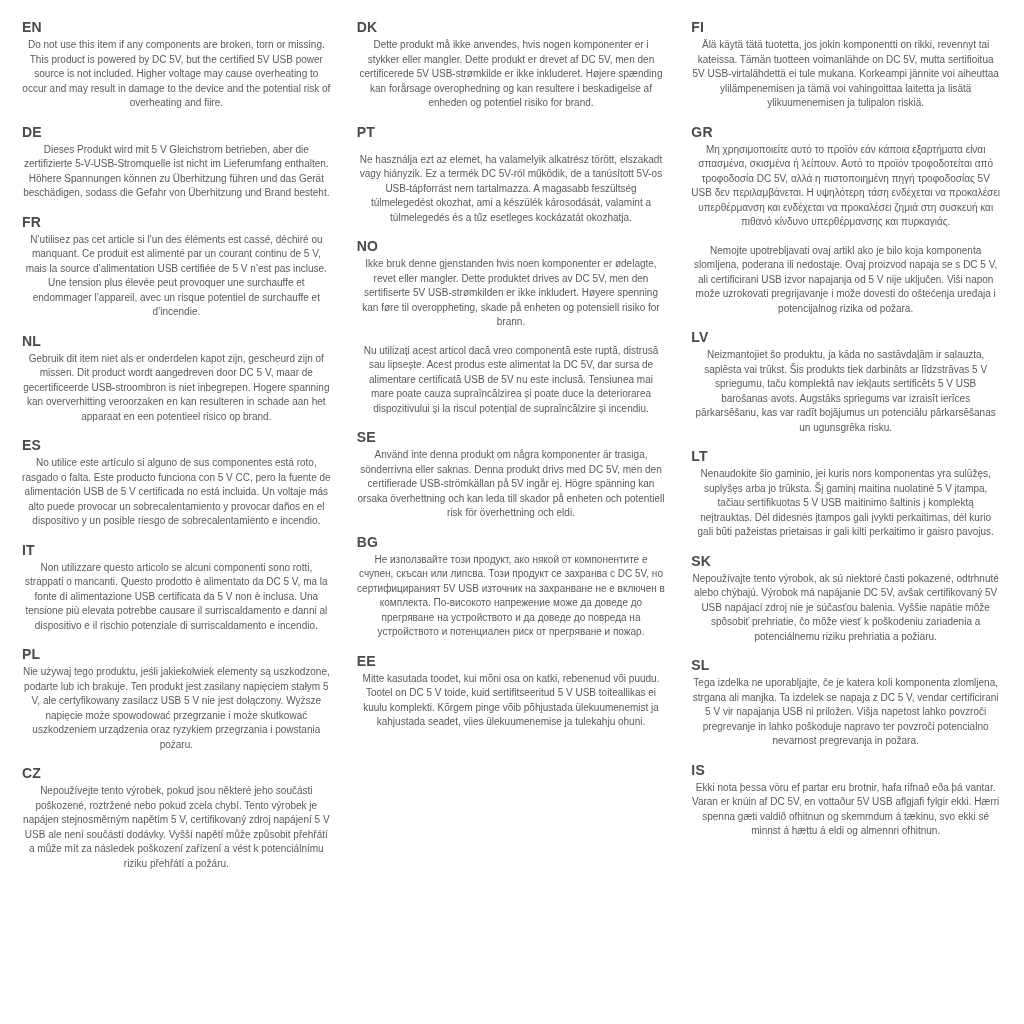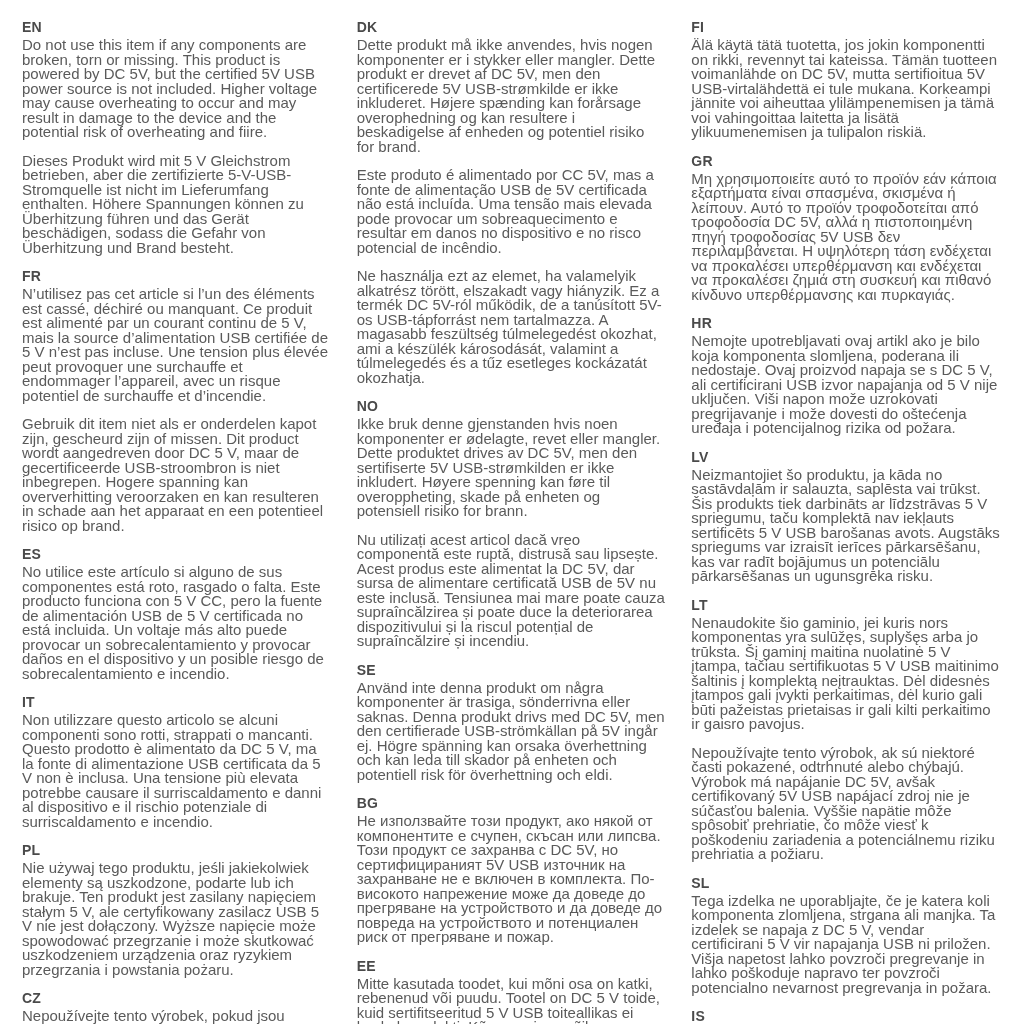--- a/index.html
+++ b/index.html
@@ -32,45 +32,47 @@
   }
   .lang h2 {
     font-size: 14px;
     line-height: 14px;
     font-weight: bold;
     color: #4a4a4a;
     margin: 0 0 4px 0;
     letter-spacing: 0.2px;
   }
   .lang p {
-    font-size: 15px;
+    font-size: 10px;
     line-height: 14.5px;
     margin: 0;
     color: #5a5a5a;
-    text-align: left;
+    text-align: center;
   }
 </style>
 </head>
 <body>
 
 <div class="page">
 
   <div class="col">
     <section class="lang">
       <h2>EN</h2>
       <p>Do not use this item if any components are broken, torn or missing. This product is powered by DC 5V, but the certified 5V USB power source is not included. Higher voltage may cause overheating to occur and may result in damage to the device and the potential risk of overheating and fiire.</p>
     </section>
     <section class="lang">
+      <h2>DE</h2>
       <p>Dieses Produkt wird mit 5 V Gleichstrom betrieben, aber die zertifizierte 5-V-USB-Stromquelle ist nicht im Lieferumfang enthalten. Höhere Spannungen können zu Überhitzung führen und das Gerät beschädigen, sodass die Gefahr von Überhitzung und Brand besteht.</p>
     </section>
     <section class="lang">
       <h2>FR</h2>
       <p>N’utilisez pas cet article si l’un des éléments est cassé, déchiré ou manquant. Ce produit est alimenté par un courant continu de 5 V, mais la source d’alimentation USB certifiée de 5 V n’est pas incluse. Une tension plus élevée peut provoquer une surchauffe et endommager l’appareil, avec un risque potentiel de surchauffe et d’incendie.</p>
     </section>
     <section class="lang">
+      <h2>NL</h2>
       <p>Gebruik dit item niet als er onderdelen kapot zijn, gescheurd zijn of missen. Dit product wordt aangedreven door DC 5 V, maar de gecertificeerde USB-stroombron is niet inbegrepen. Hogere spanning kan oververhitting veroorzaken en kan resulteren in schade aan het apparaat en een potentieel risico op brand.</p>
     </section>
     <section class="lang">
       <h2>ES</h2>
       <p>No utilice este artículo si alguno de sus componentes está roto, rasgado o falta. Este producto funciona con 5 V CC, pero la fuente de alimentación USB de 5 V certificada no está incluida. Un voltaje más alto puede provocar un sobrecalentamiento y provocar daños en el dispositivo y un posible riesgo de sobrecalentamiento e incendio.</p>
     </section>
     <section class="lang">
       <h2>IT</h2>
       <p>Non utilizzare questo articolo se alcuni componenti sono rotti, strappati o mancanti. Questo prodotto è alimentato da DC 5 V, ma la fonte di alimentazione USB certificata da 5 V non è inclusa. Una tensione più elevata potrebbe causare il surriscaldamento e danni al dispositivo e il rischio potenziale di surriscaldamento e incendio.</p>
     </section>
@@ -83,21 +85,21 @@
       <p>Nepoužívejte tento výrobek, pokud jsou některé jeho součásti poškozené, roztržené nebo pokud zcela chybí. Tento výrobek je napájen stejnosměrným napětím 5 V, certifikovaný zdroj napájení 5 V USB ale není součástí dodávky. Vyšší napětí může způsobit přehřátí a může mít za následek poškození zařízení a vést k potenciálnímu riziku přehřátí a požáru.</p>
     </section>
   </div>
 
   <div class="col">
     <section class="lang">
       <h2>DK</h2>
       <p>Dette produkt må ikke anvendes, hvis nogen komponenter er i stykker eller mangler. Dette produkt er drevet af DC 5V, men den certificerede 5V USB-strømkilde er ikke inkluderet. Højere spænding kan forårsage overophedning og kan resultere i beskadigelse af enheden og potentiel risiko for brand.</p>
     </section>
     <section class="lang">
-      <p>Este produto é alimentado por CC 5V, mas a fonte de alimentação USB de 5V certificada não está incluída. Uma tensão mais elevada pode provocar um sobreaquecimento e resultar em danos no dispositivo e no risco potencial de incêndio.</p>
+      <h2>PT</h2>
     </section>
     <section class="lang">
       <p>Ne használja ezt az elemet, ha valamelyik alkatrész törött, elszakadt vagy hiányzik. Ez a termék DC 5V-ról működik, de a tanúsított 5V-os USB-tápforrást nem tartalmazza. A magasabb feszültség túlmelegedést okozhat, ami a készülék károsodását, valamint a túlmelegedés és a tűz esetleges kockázatát okozhatja.</p>
     </section>
     <section class="lang">
       <h2>NO</h2>
       <p>Ikke bruk denne gjenstanden hvis noen komponenter er ødelagte, revet eller mangler. Dette produktet drives av DC 5V, men den sertifiserte 5V USB-strømkilden er ikke inkludert. Høyere spenning kan føre til overoppheting, skade på enheten og potensiell risiko for brann.</p>
     </section>
     <section class="lang">
       <p>Nu utilizați acest articol dacă vreo componentă este ruptă, distrusă sau lipsește. Acest produs este alimentat la DC 5V, dar sursa de alimentare certificată USB de 5V nu este inclusă. Tensiunea mai mare poate cauza supraîncălzirea și poate duce la deteriorarea dispozitivului și la riscul potențial de supraîncălzire și incendiu.</p>
@@ -119,32 +121,32 @@
   <div class="col">
     <section class="lang">
       <h2>FI</h2>
       <p>Älä käytä tätä tuotetta, jos jokin komponentti on rikki, revennyt tai kateissa. Tämän tuotteen voimanlähde on DC 5V, mutta sertifioitua 5V USB-virtalähdettä ei tule mukana. Korkeampi jännite voi aiheuttaa ylilämpenemisen ja tämä voi vahingoittaa laitetta ja lisätä ylikuumenemisen ja tulipalon riskiä.</p>
     </section>
     <section class="lang">
       <h2>GR</h2>
       <p>Μη χρησιμοποιείτε αυτό το προϊόν εάν κάποια εξαρτήματα είναι σπασμένα, σκισμένα ή λείπουν. Αυτό το προϊόν τροφοδοτείται από τροφοδοσία DC 5V, αλλά η πιστοποιημένη πηγή τροφοδοσίας 5V USB δεν περιλαμβάνεται. Η υψηλότερη τάση ενδέχεται να προκαλέσει υπερθέρμανση και ενδέχεται να προκαλέσει ζημιά στη συσκευή και πιθανό κίνδυνο υπερθέρμανσης και πυρκαγιάς.</p>
     </section>
     <section class="lang">
-      <h2>HR</h2>
       <p>Nemojte upotrebljavati ovaj artikl ako je bilo koja komponenta slomljena, poderana ili nedostaje. Ovaj proizvod napaja se s DC 5 V, ali certificirani USB izvor napajanja od 5 V nije uključen. Viši napon može uzrokovati pregrijavanje i može dovesti do oštećenja uređaja i potencijalnog rizika od požara.</p>
     </section>
     <section class="lang">
       <h2>LV</h2>
       <p>Neizmantojiet šo produktu, ja kāda no sastāvdaļām ir salauzta, saplēsta vai trūkst. Šis produkts tiek darbināts ar līdzstrāvas 5 V spriegumu, taču komplektā nav iekļauts sertificēts 5 V USB barošanas avots. Augstāks spriegums var izraisīt ierīces pārkarsēšanu, kas var radīt bojājumus un potenciālu pārkarsēšanas un ugunsgrēka risku.</p>
     </section>
     <section class="lang">
       <h2>LT</h2>
       <p>Nenaudokite šio gaminio, jei kuris nors komponentas yra sulūžęs, suplyšęs arba jo trūksta. Šį gaminį maitina nuolatinė 5 V įtampa, tačiau sertifikuotas 5 V USB maitinimo šaltinis į komplektą neįtrauktas. Dėl didesnės įtampos gali įvykti perkaitimas, dėl kurio gali būti pažeistas prietaisas ir gali kilti perkaitimo ir gaisro pavojus.</p>
     </section>
     <section class="lang">
+      <h2>SK</h2>
       <p>Nepoužívajte tento výrobok, ak sú niektoré časti pokazené, odtrhnuté alebo chýbajú. Výrobok má napájanie DC 5V, avšak certifikovaný 5V USB napájací zdroj nie je súčasťou balenia. Vyššie napätie môže spôsobiť prehriatie, čo môže viesť k poškodeniu zariadenia a potenciálnemu riziku prehriatia a požiaru.</p>
     </section>
     <section class="lang">
       <h2>SL</h2>
       <p>Tega izdelka ne uporabljajte, če je katera koli komponenta zlomljena, strgana ali manjka. Ta izdelek se napaja z DC 5 V, vendar certificirani 5 V vir napajanja USB ni priložen. Višja napetost lahko povzroči pregrevanje in lahko poškoduje napravo ter povzroči potencialno nevarnost pregrevanja in požara.</p>
     </section>
     <section class="lang">
       <h2>IS</h2>
       <p>Ekki nota þessa vöru ef partar eru brotnir, hafa rifnað eða þá vantar. Varan er knúin af DC 5V, en vottaður 5V USB aflgjafi fylgir ekki. Hærri spenna gæti valdið ofhitnun og skemmdum á tækinu, svo ekki sé minnst á hættu á eldi og almennri ofhitnun.</p>
     </section>

